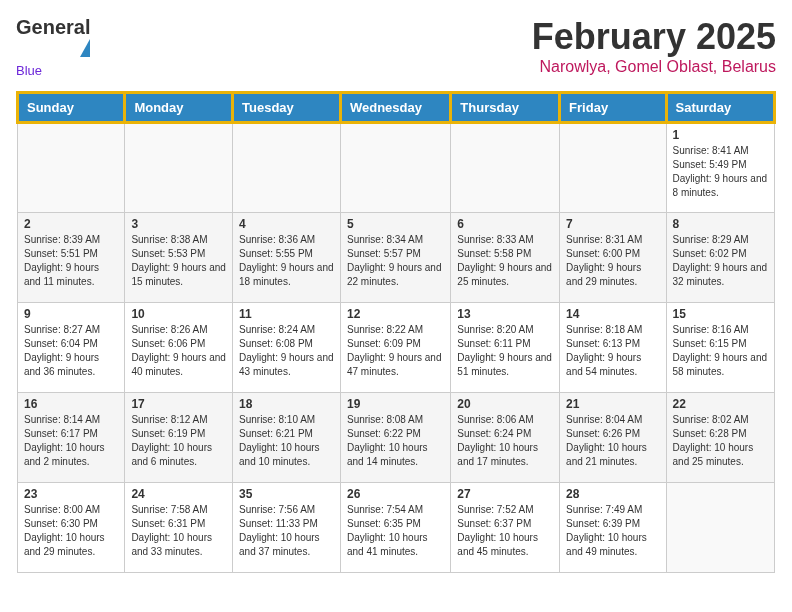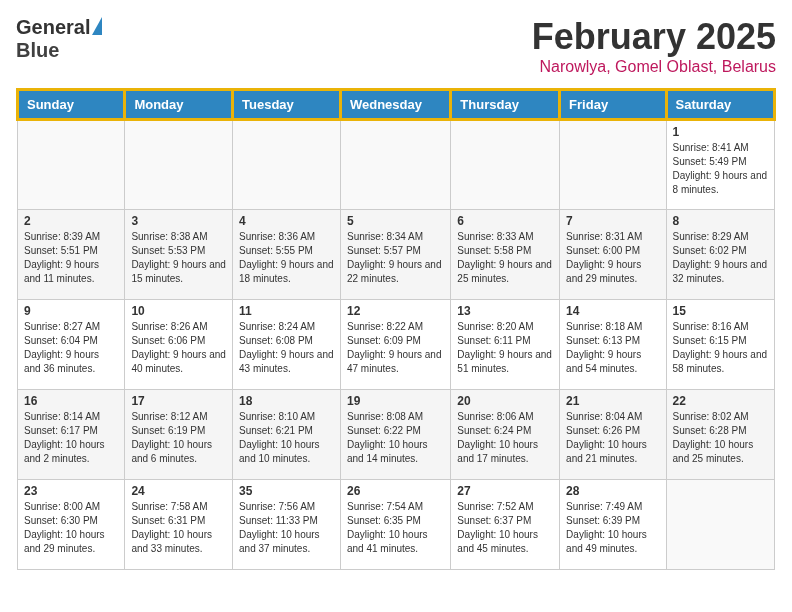--- a/index.html
+++ b/index.html
@@ -17,20 +17,21 @@
       margin-bottom: 12px;
     }
     .logo {
       display: flex;
       flex-direction: column;
       align-items: flex-start;
     }
     .logo-line {
       display: flex;
       align-items: flex-end;
+      flex-direction: column;
     }
     .title-section {
       text-align: right;
     }
     .main-title {
       font-size: 36px;
       font-weight: bold;
       color: #333;
     }
     .subtitle {
@@ -91,21 +92,21 @@
 
 <div class="header-section">
   <div class="logo">
     <div class="logo-line">
       <span style="font-size:20px;font-weight:bold;color:#333;">General</span>
       <div style="display:inline-block;margin-left:2px;vertical-align:middle;">
         <div style="width:0;height:0;border-left:10px solid transparent;border-right:0px solid transparent;border-bottom:18px solid #2e86c1;display:inline-block;"></div>
       </div>
     </div>
     <div>
-      <span style="font-size:20px;font-weight:bold;color:#404040;">Blue</span>
+      <span style="font-size:13px;font-weight:normal;color:#6d28d9;">Blue</span>
     </div>
   </div>
   <div class="title-section">
     <div class="main-title">February 2025</div>
     <div class="subtitle">Narowlya, Gomel Oblast, Belarus</div>
   </div>
 </div>
 
 <table class="calendar">
   <thead>

